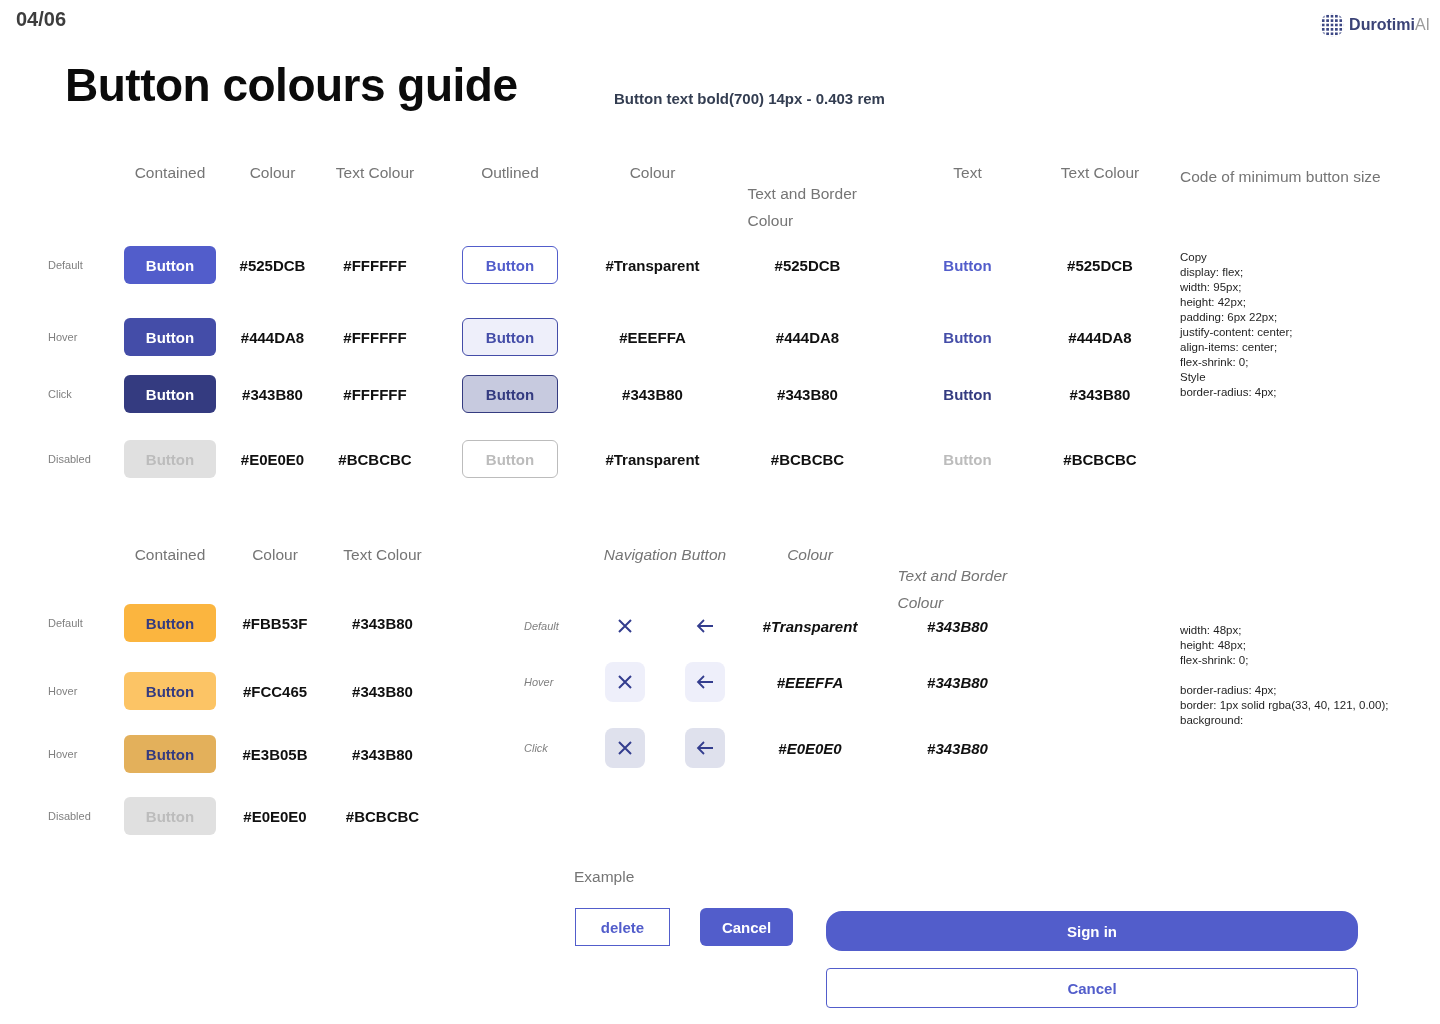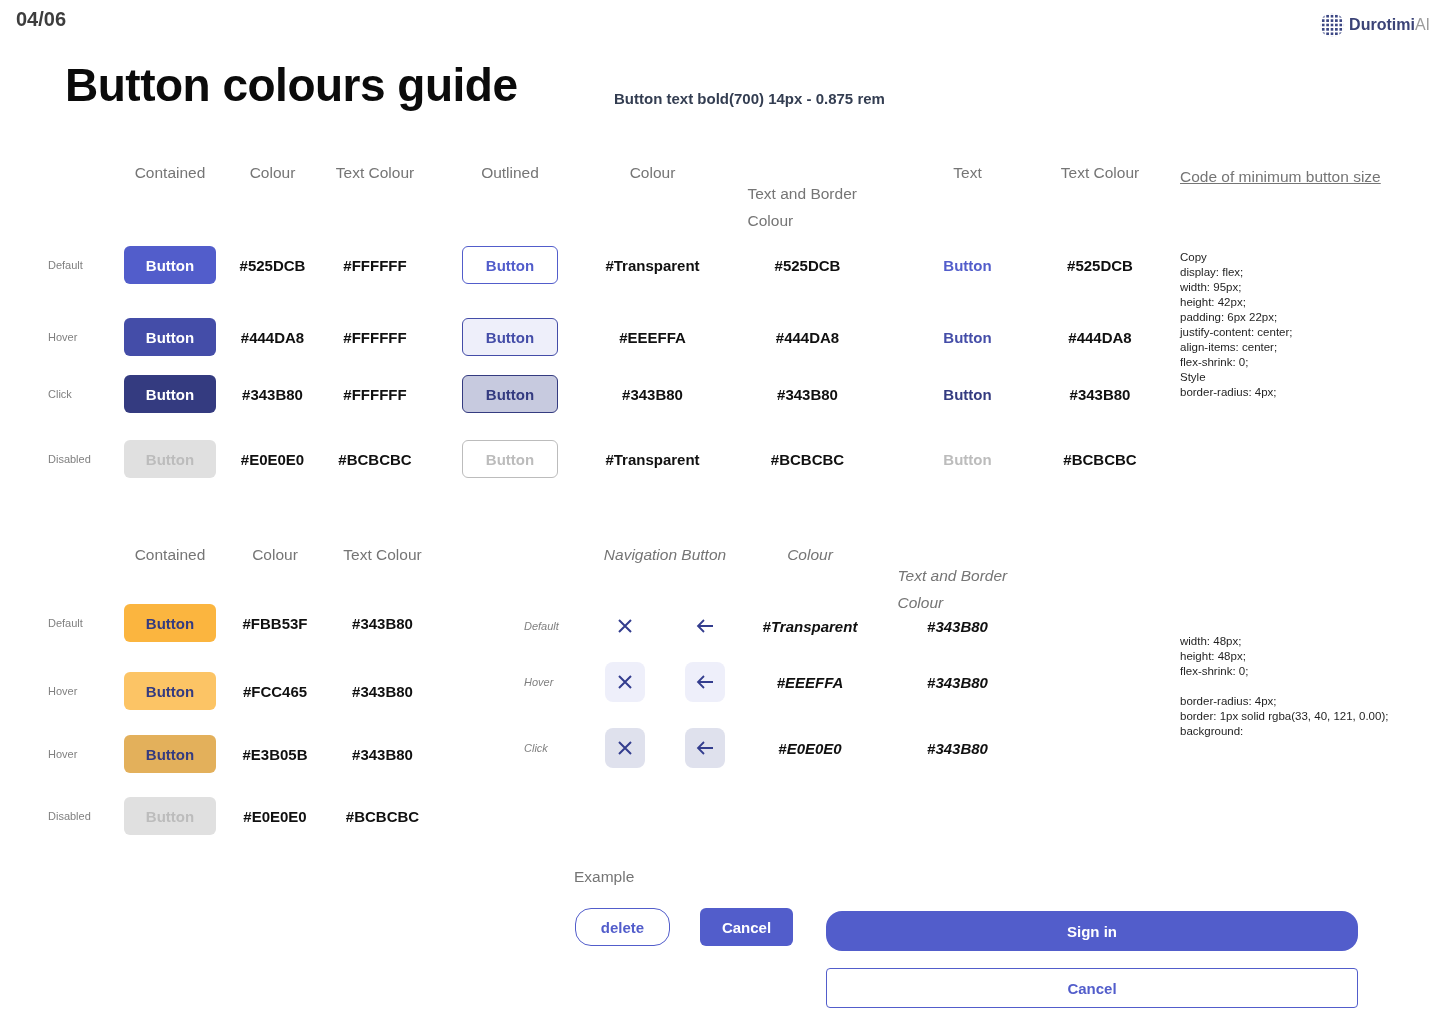--- a/index.html
+++ b/index.html
@@ -31,21 +31,21 @@
   .btn.textbtn { background:transparent; border:none; }
 
   
   .table1 { position:absolute; left:0; top:150px; width:1440px; height:380px; }
   .t1grid { display:grid; grid-template-columns:71px 110px 95px 110px 160px 125px 185px 135px 130px; padding-left:44px; }
   .t1head { position:absolute; left:0; top:14px; width:1440px; }
   .t1head .cell { align-items:flex-start; }
   .wrap-head { width:120px; margin:16px auto; text-align:left; line-height:27px; }
   .t1row { position:absolute; left:0; width:1440px; height:38px; }
   .t1row .cell { height:38px; }
-  .code-head { position:absolute; left:1180px; top:18px; font-size:15.5px; color:#757575;text-decoration:underline; }
+  .code-head { position:absolute; left:1180px; top:18px; font-size:15.5px; color:#757575; }
   .code-block { position:absolute; left:1180px; font-size:11.5px; line-height:15px; color:#1f1f1f; white-space:pre-line; }
 
   
   .table2 { position:absolute; left:0; top:530px; width:1440px; height:330px; }
   .t2grid { display:grid; grid-template-columns:71px 110px 100px 115px; padding-left:44px; }
   .t2head { position:absolute; left:0; top:16px; width:600px; }
   .t2row { position:absolute; left:0; width:600px; height:38px; }
   .t2row .cell { height:38px; }
 
   .navtbl { position:absolute; left:520px; top:0; width:920px; }
@@ -55,38 +55,38 @@
   .nav-title { grid-column:2 / 4; }
   .navrow { position:absolute; left:0; width:920px; height:40px; }
   .navrow .cell { height:40px; }
   .iconbtn { width:40px; height:40px; border:none; border-radius:8px; background:transparent; display:flex; align-items:center; justify-content:center; cursor:pointer; }
   .iconbtn svg { display:block; }
   .nav-code-head { position:absolute; left:1180px; top:8px; width:215px; font-size:15.5px; line-height:28px; color:#757575; }
 
   
   .example { position:absolute; left:0; top:860px; width:1440px; height:164px; }
   .example-label { position:absolute; left:574px; top:8px; font-size:15.5px; color:#757575; }
-  .ex-delete { position:absolute; left:575px; top:48px; width:95px; height:38px; background:#ffffff; border:1px solid; border-radius:16px; }
+  .ex-delete { position:absolute; left:575px; top:48px; width:95px; height:38px; background:#ffffff; border:1px solid; border-radius:0; }
   .ex-cancel { position:absolute; left:700px; top:48px; width:93px; height:38px; border:none; border-radius:6px; }
   .ex-signin { position:absolute; left:826px; top:51px; width:532px; height:40px; border:none; border-radius:4px; }
   .ex-cancel2 { position:absolute; left:826px; top:108px; width:532px; height:40px; background:#ffffff; border:1px solid; border-radius:4px; }
 </style>
 </head>
 <body>
 
 <div class="page">
 
   <div class="page-number">04/06</div>
   <div class="logo">
     <div class="logo-dots"></div>
     <div><span class="logo-name">Durotimi</span><span class="logo-suffix">AI</span></div>
   </div>
 
   <h1 class="page-title">Button colours guide</h1>
-  <div class="page-subtitle">Button text bold(700) 14px - 0.875 rem</div>
+  <div class="page-subtitle">Button text bold(700) 14px - 0.403 rem</div>
 
   <div class="table1">
 
     <div class="t1grid t1head">
       <div class="cell"></div>
       <div class="cell colhead">Contained</div>
       <div class="cell colhead">Colour</div>
       <div class="cell colhead">Text Colour</div>
       <div class="cell colhead">Outlined</div>
       <div class="cell colhead">Colour</div>
@@ -288,21 +288,21 @@
               <svg width="22" height="20" viewBox="0 0 22 20" fill="none" stroke="currentColor" stroke-width="1.8">
                 <path d="M19 10 L4 10 M10 4 L4 10 L10 16"></path>
               </svg>
             </button>
           </div>
         <div class="cell hex">#E0E0E0</div>
         <div class="cell hex">#343B80</div>
       </div>
     </div>
 
-    <div class="code-block" style="top:104px">width: 48px;
+    <div class="code-block" style="top:93px">width: 48px;
 height: 48px;
 flex-shrink: 0;
 
 border-radius: 4px;
 border: 1px solid rgba(33, 40, 121, 0.00);
 background:</div>
   </div>
 
   <div class="example">
     <div class="example-label">Example</div>

